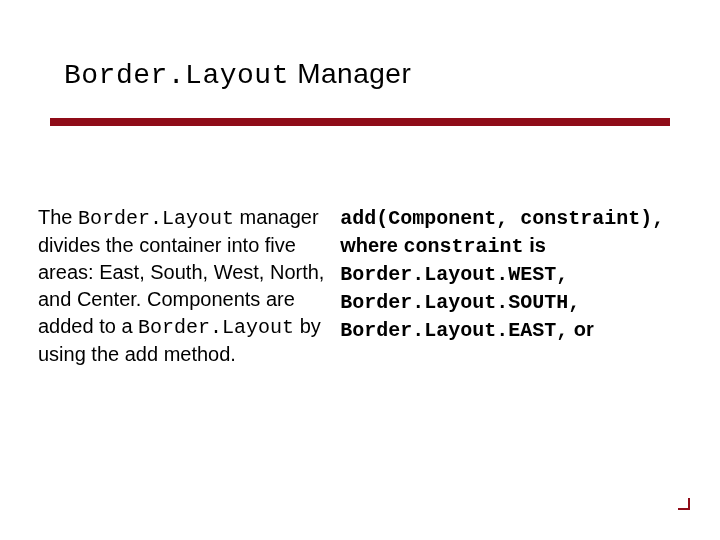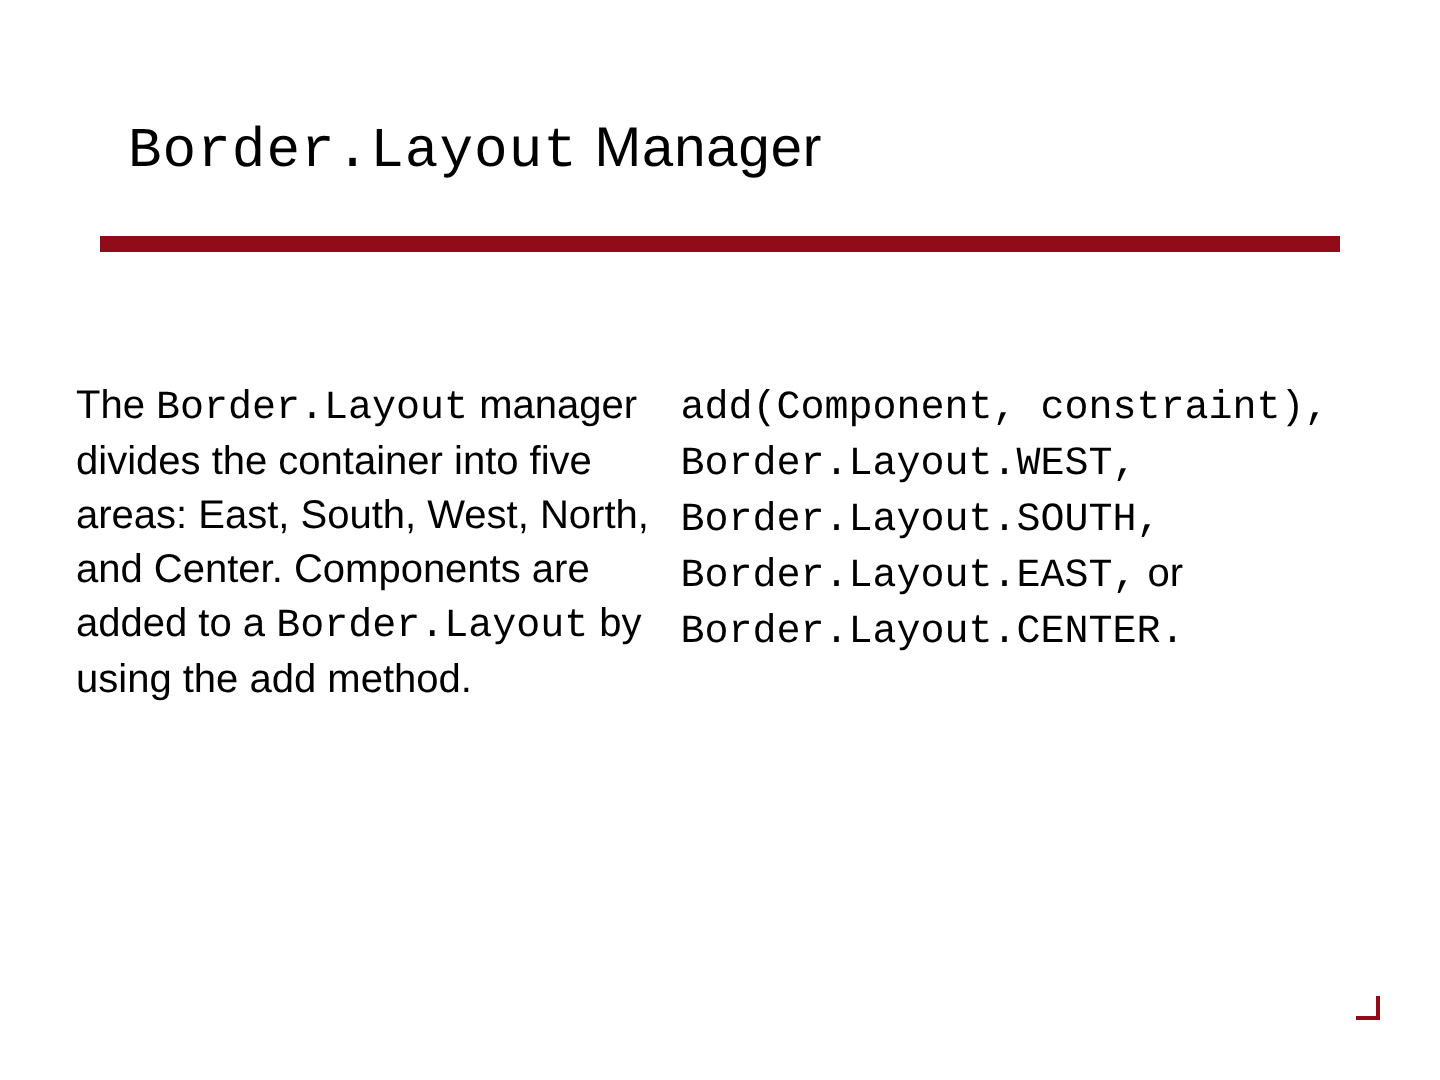--- a/index.html
+++ b/index.html
@@ -34,39 +34,40 @@
     position: absolute;
     left: 50px;
     top: 118px;
     width: 620px;
     height: 8px;
     background: #8f0c18;
   }
   .body {
     position: absolute;
     left: 38px;
-    top: 190px;
+    top: 204px;
     width: 660px;
     display: flex;
     font-size: 20px;
     line-height: 1.35;
   }
   .col-left {
     width: 300px;
     padding-right: 4px;
   }
   .col-right {
     width: 360px;
   }
   .mono {
     font-family: "Courier New", Courier, monospace;
   }
   .seg { white-space: pre-wrap; }
   .col-left .line, .col-right .line {
     display: block;
+    font-weight: bold;
   }
   .corner {
     position: absolute;
     right: 22px;
     bottom: 30px;
     width: 10px;
     height: 10px;
     border-right: 2px solid #8f0c18;
     border-bottom: 2px solid #8f0c18;
   }
@@ -79,22 +80,22 @@
   <div class="title-block">
     <span class="mono">Border.Layout</span><span> Manager</span>
   </div>
 
   <div class="rule"></div>
 
   <div class="body">
     <div class="col-left" id="left-col"><span class="seg">The </span><span class="seg mono">Border.Layout</span><span class="seg"> manager divides the container into five areas: East, South, West, North, and Center. Components are added to a </span><span class="seg mono">Border.Layout</span><span class="seg"> by using the add method.</span></div>
     <div class="col-right" id="right-col">
         <span class="line"><span class="seg mono">add(Component, constraint),</span></span>
+        <span class="line"><span class="seg">where </span><span class="seg mono">constraint</span><span class="seg"> is</span></span>
         <span class="line"><span class="seg mono">Border.Layout.WEST,</span></span>
         <span class="line"><span class="seg mono">Border.Layout.SOUTH,</span></span>
         <span class="line"><span class="seg mono">Border.Layout.EAST,</span><span class="seg"> or</span></span>
-        <span class="line"><span class="seg mono">Border.Layout.CENTER.</span></span>
       </div>
   </div>
 
   <div class="corner"></div>
 
 </div>
 
 </body></html>

